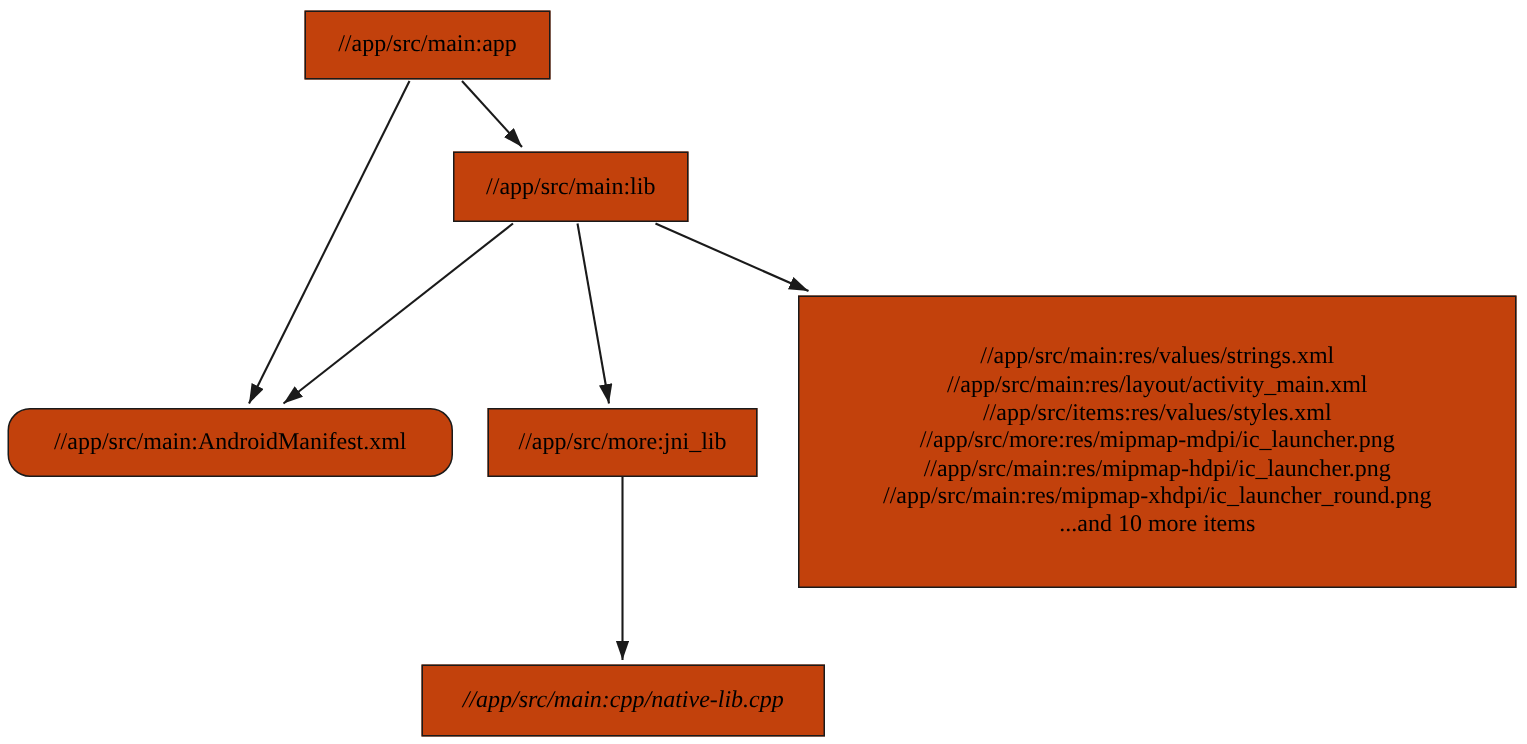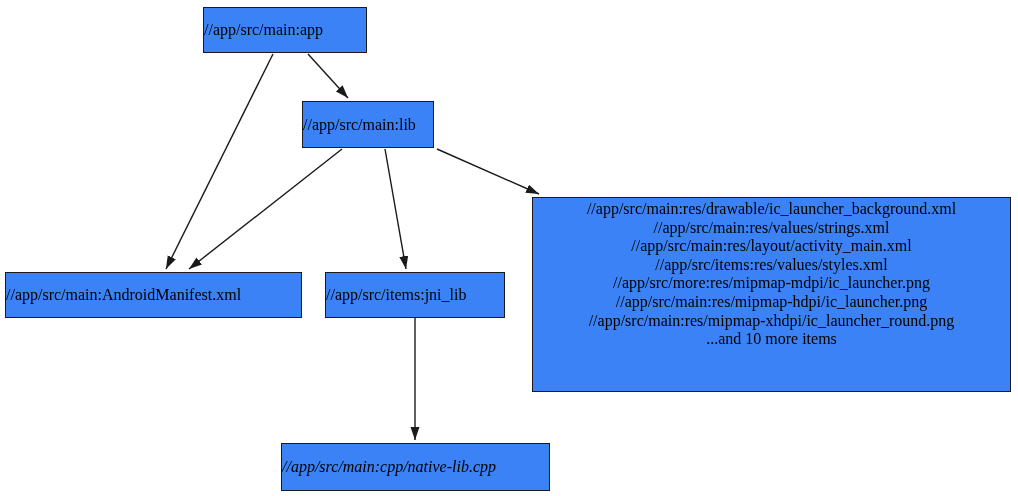--- a/index.html
+++ b/index.html
@@ -10,37 +10,37 @@
     font-family: "Liberation Serif", "DejaVu Serif", serif;
     color: #000000;
     overflow: hidden;
   }
   #canvas { position: absolute; top: 0; left: 0; width: 1018px; height: 496px; }
   svg.edges { position: absolute; top: 0; left: 0; pointer-events: none; }
   .node {
     position: absolute;
     box-sizing: border-box;
     border: 1.5px solid #1a1a1a;
-    background: #3b82f6;
+    background: #c2410c;
     display: flex;
     align-items: center;
-    justify-content: flex-start;
+    justify-content: center;
     font-size: 16px;
     text-align: center;
     white-space: nowrap;
   }
   .node.multiline {
     flex-direction: column;
     line-height: 18.6px;
     font-size: 16px;
     padding: 2px 4px;
   }
   .node-app      { left: 203px; top: 7px;   width: 164px; height: 46px; }
-  .node-lib      { left: 302px; top: 101px; width: 132px; height: 47px; }
-  .node-manifest { left: 5px;   top: 272px; width: 297px; height: 46px; }
+  .node-lib      { left: 302px; top: 101px; width: 157px; height: 47px; }
+  .node-manifest { left: 5px;   top: 272px; width: 297px; height: 46px; border-radius: 15px; }
   .node-jnilib   { left: 325px; top: 272px; width: 180px; height: 46px; }
   .node-res      { left: 532px; top: 197px; width: 479px; height: 195px; }
   .node-native   { left: 281px; top: 443px; width: 269px; height: 48px; font-style: italic; }
 </style>
 </head>
 <body>
 
 <div id="canvas">
 
   <svg class="edges" width="1018" height="496" viewBox="0 0 1018 496">
@@ -63,25 +63,24 @@
 
   <div class="node node-lib">
     <span>//app/src/main:lib</span>
   </div>
 
   <div class="node node-manifest">
     <span>//app/src/main:AndroidManifest.xml</span>
   </div>
 
   <div class="node node-jnilib">
-    <span>//app/src/items:jni_lib</span>
+    <span>//app/src/more:jni_lib</span>
   </div>
 
   <div class="node node-res multiline">
-    <div>//app/src/main:res/drawable/ic_launcher_background.xml</div>
     <div>//app/src/main:res/values/strings.xml</div>
     <div>//app/src/main:res/layout/activity_main.xml</div>
     <div>//app/src/items:res/values/styles.xml</div>
     <div>//app/src/more:res/mipmap-mdpi/ic_launcher.png</div>
     <div>//app/src/main:res/mipmap-hdpi/ic_launcher.png</div>
     <div>//app/src/main:res/mipmap-xhdpi/ic_launcher_round.png</div>
     <div>...and 10 more items</div>
   </div>
 
   <div class="node node-native">

